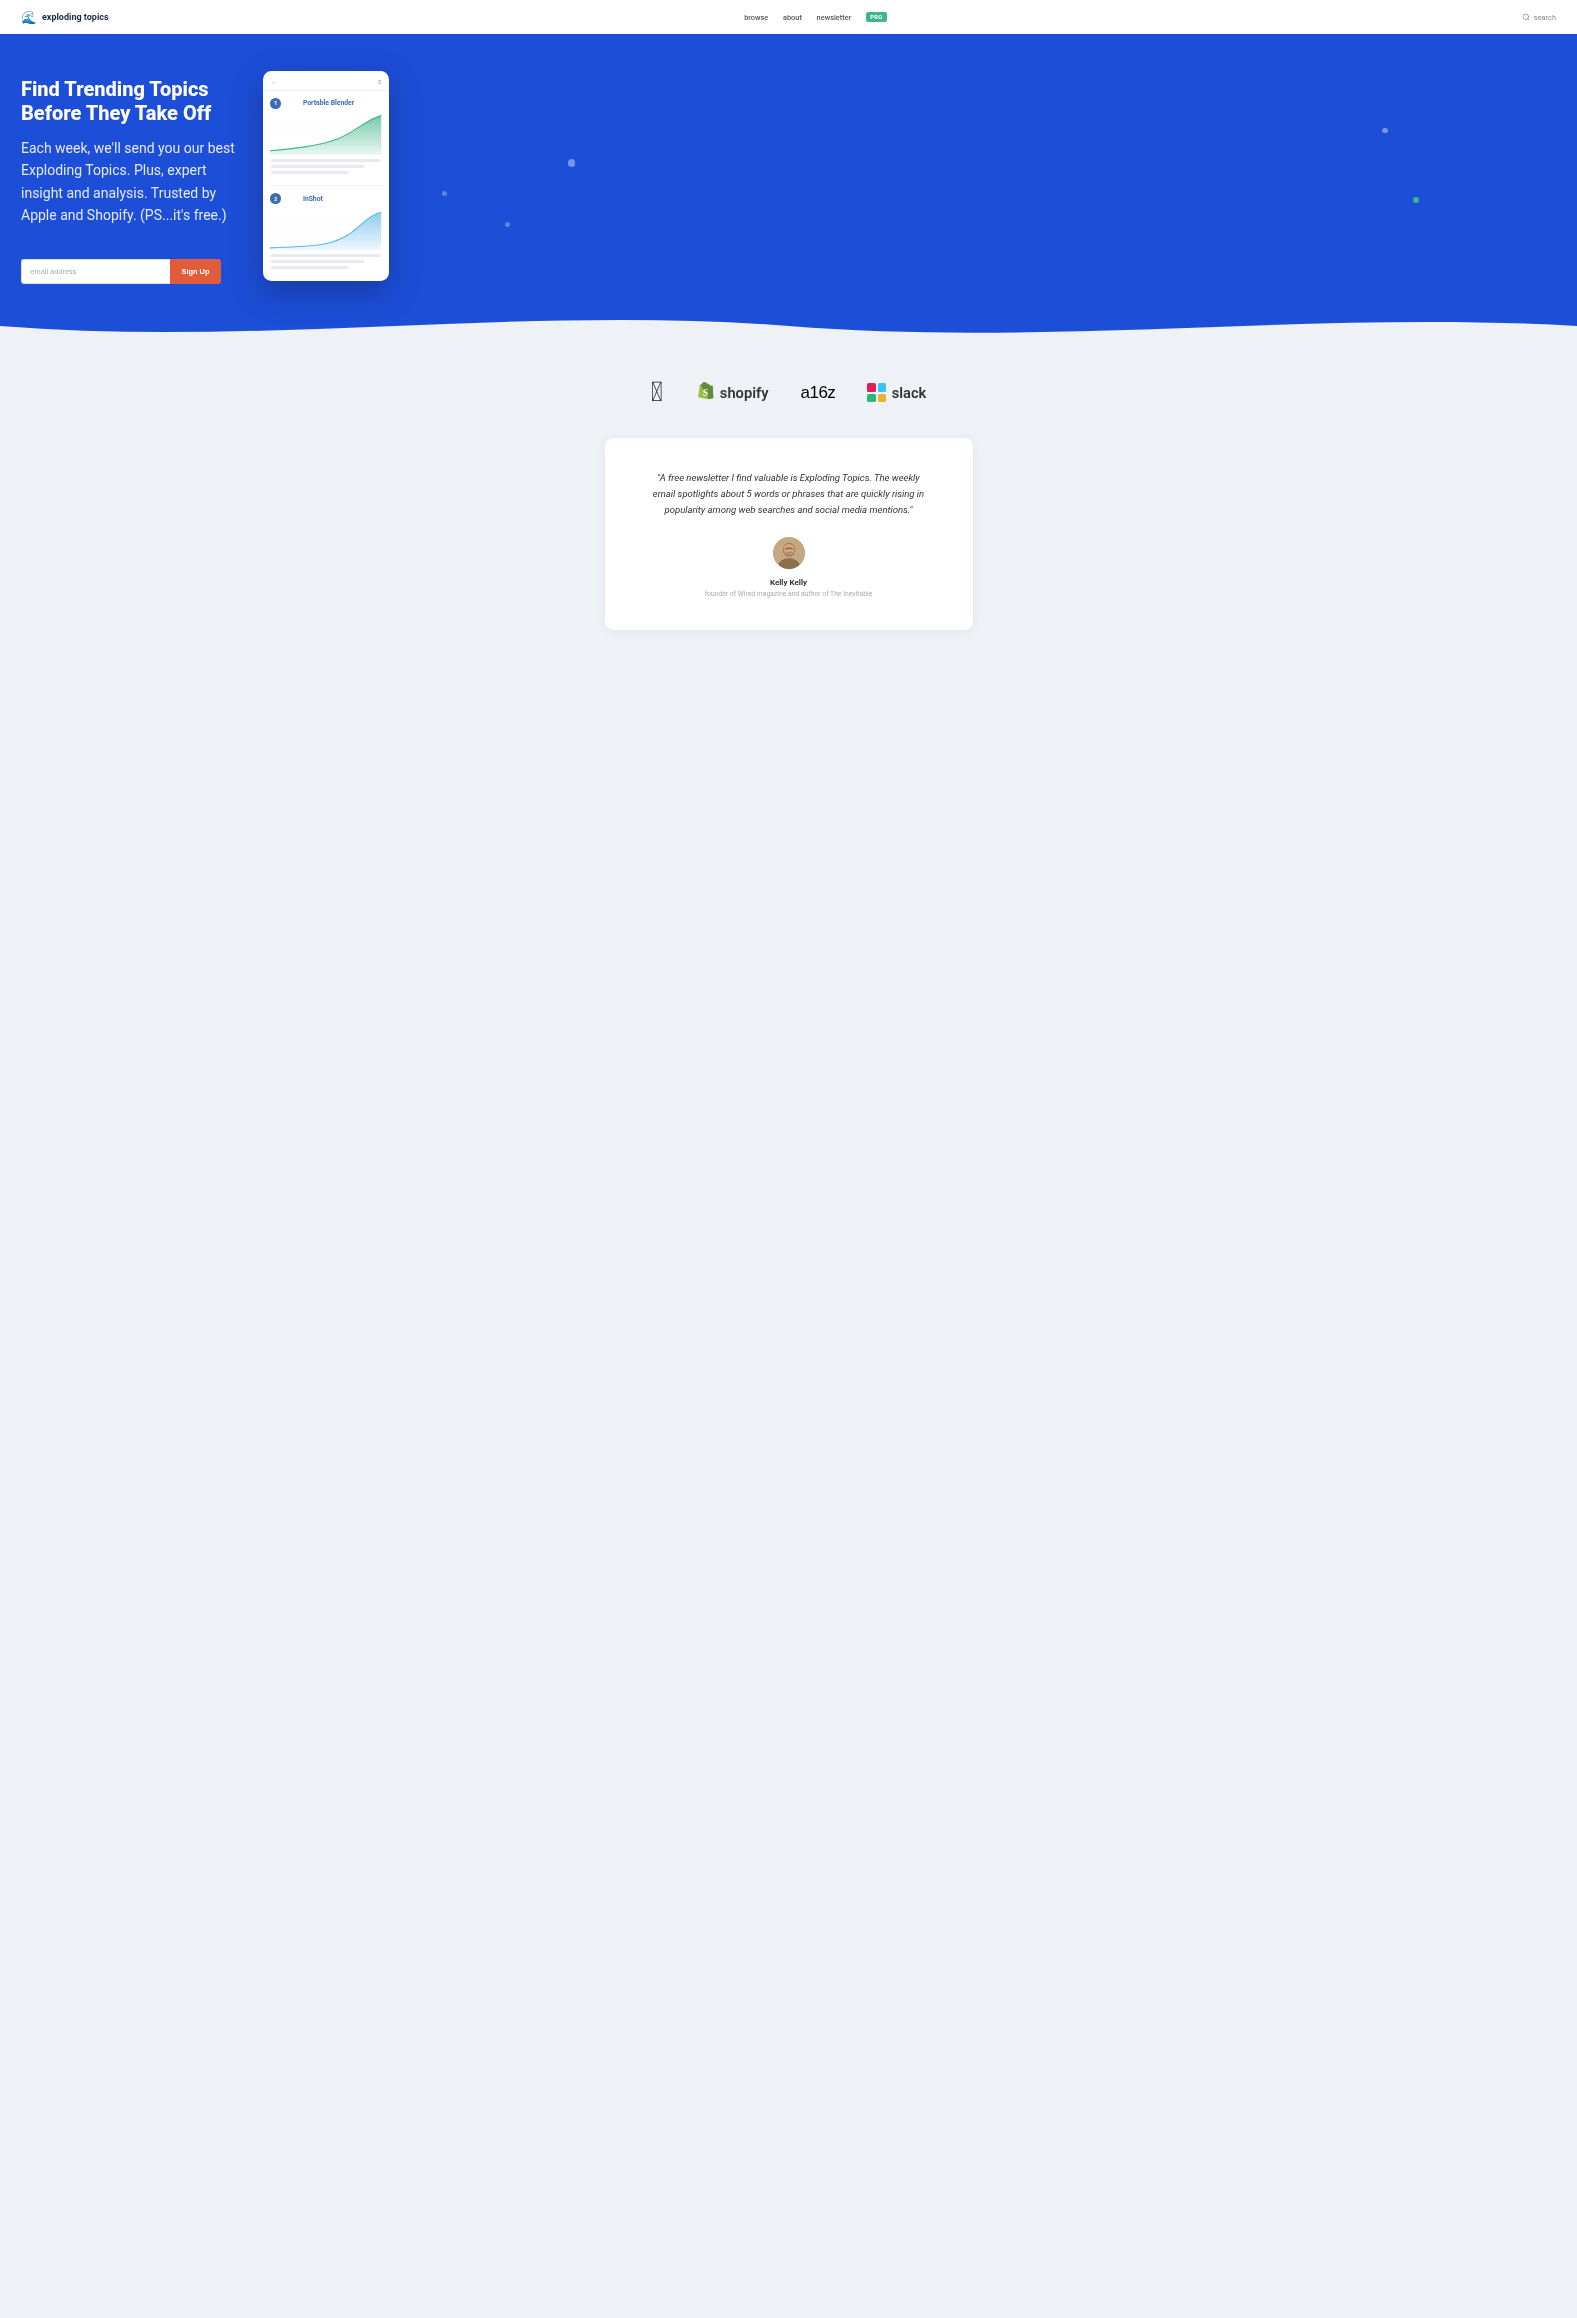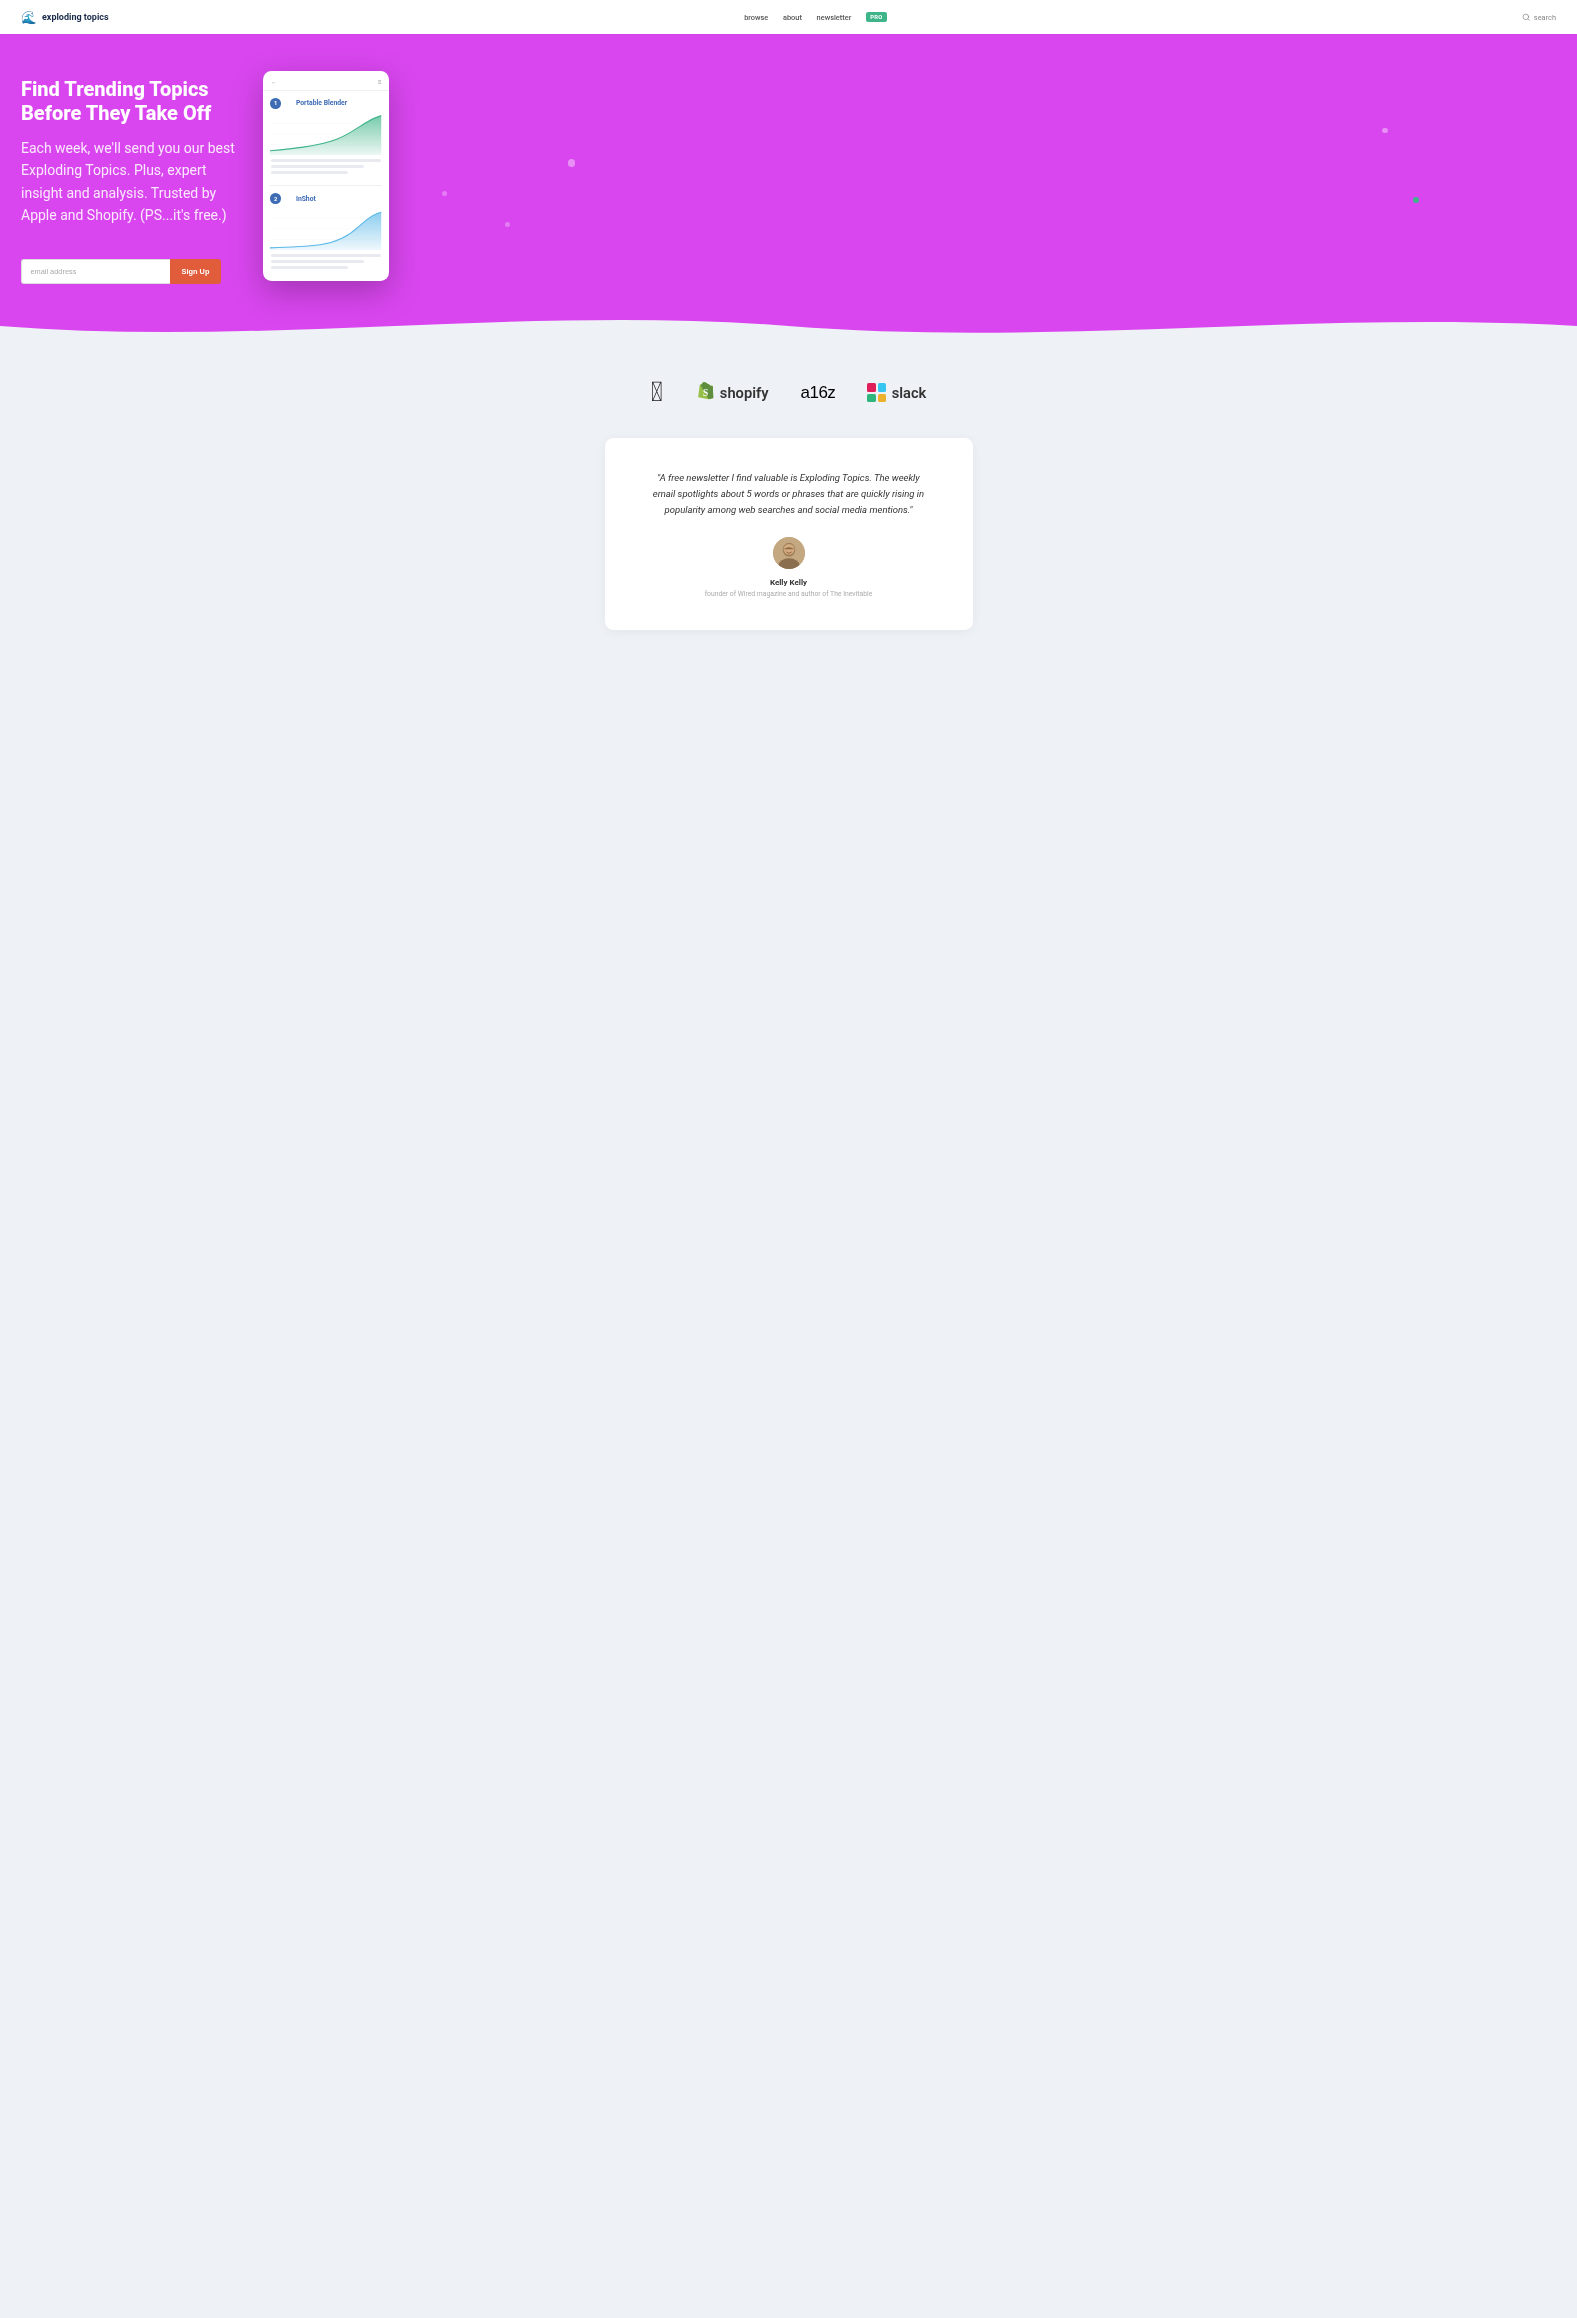--- a/index.html
+++ b/index.html
@@ -64,21 +64,21 @@
       width: 8.4px;
       height: 8.4px;
       stroke: #888;
       fill: none;
       stroke-width: 2;
       stroke-linecap: round;
     }
 
     
     .hero {
-      background: #d946ef;
+      background: #1d4ed8;
       position: relative;
       overflow: hidden;
       padding: 32px 32px 63px 21px;
       display: flex;
       align-items: flex-start;
       gap: 21px;
     }
     .hero-content {
       flex: 1;
       padding-top: 10.5px;
@@ -157,21 +157,21 @@
     .phone-back-icon, .phone-menu-icon {
       font-size: 6.3px;
       color: #999;
     }
     .phone-item {
       padding: 7.4px 7.4px 5.3px;
     }
     .phone-item-header {
       display: flex;
       align-items: center;
-      gap: 15px;
+      gap: 22px;
       margin-bottom: 4.2px;
     }
     .item-number {
       width: 10.5px;
       height: 10.5px;
       border-radius: 50%;
       background: #3d6cb5;
       color: #fff;
       font-size: 5.8px;
       font-weight: 700;

